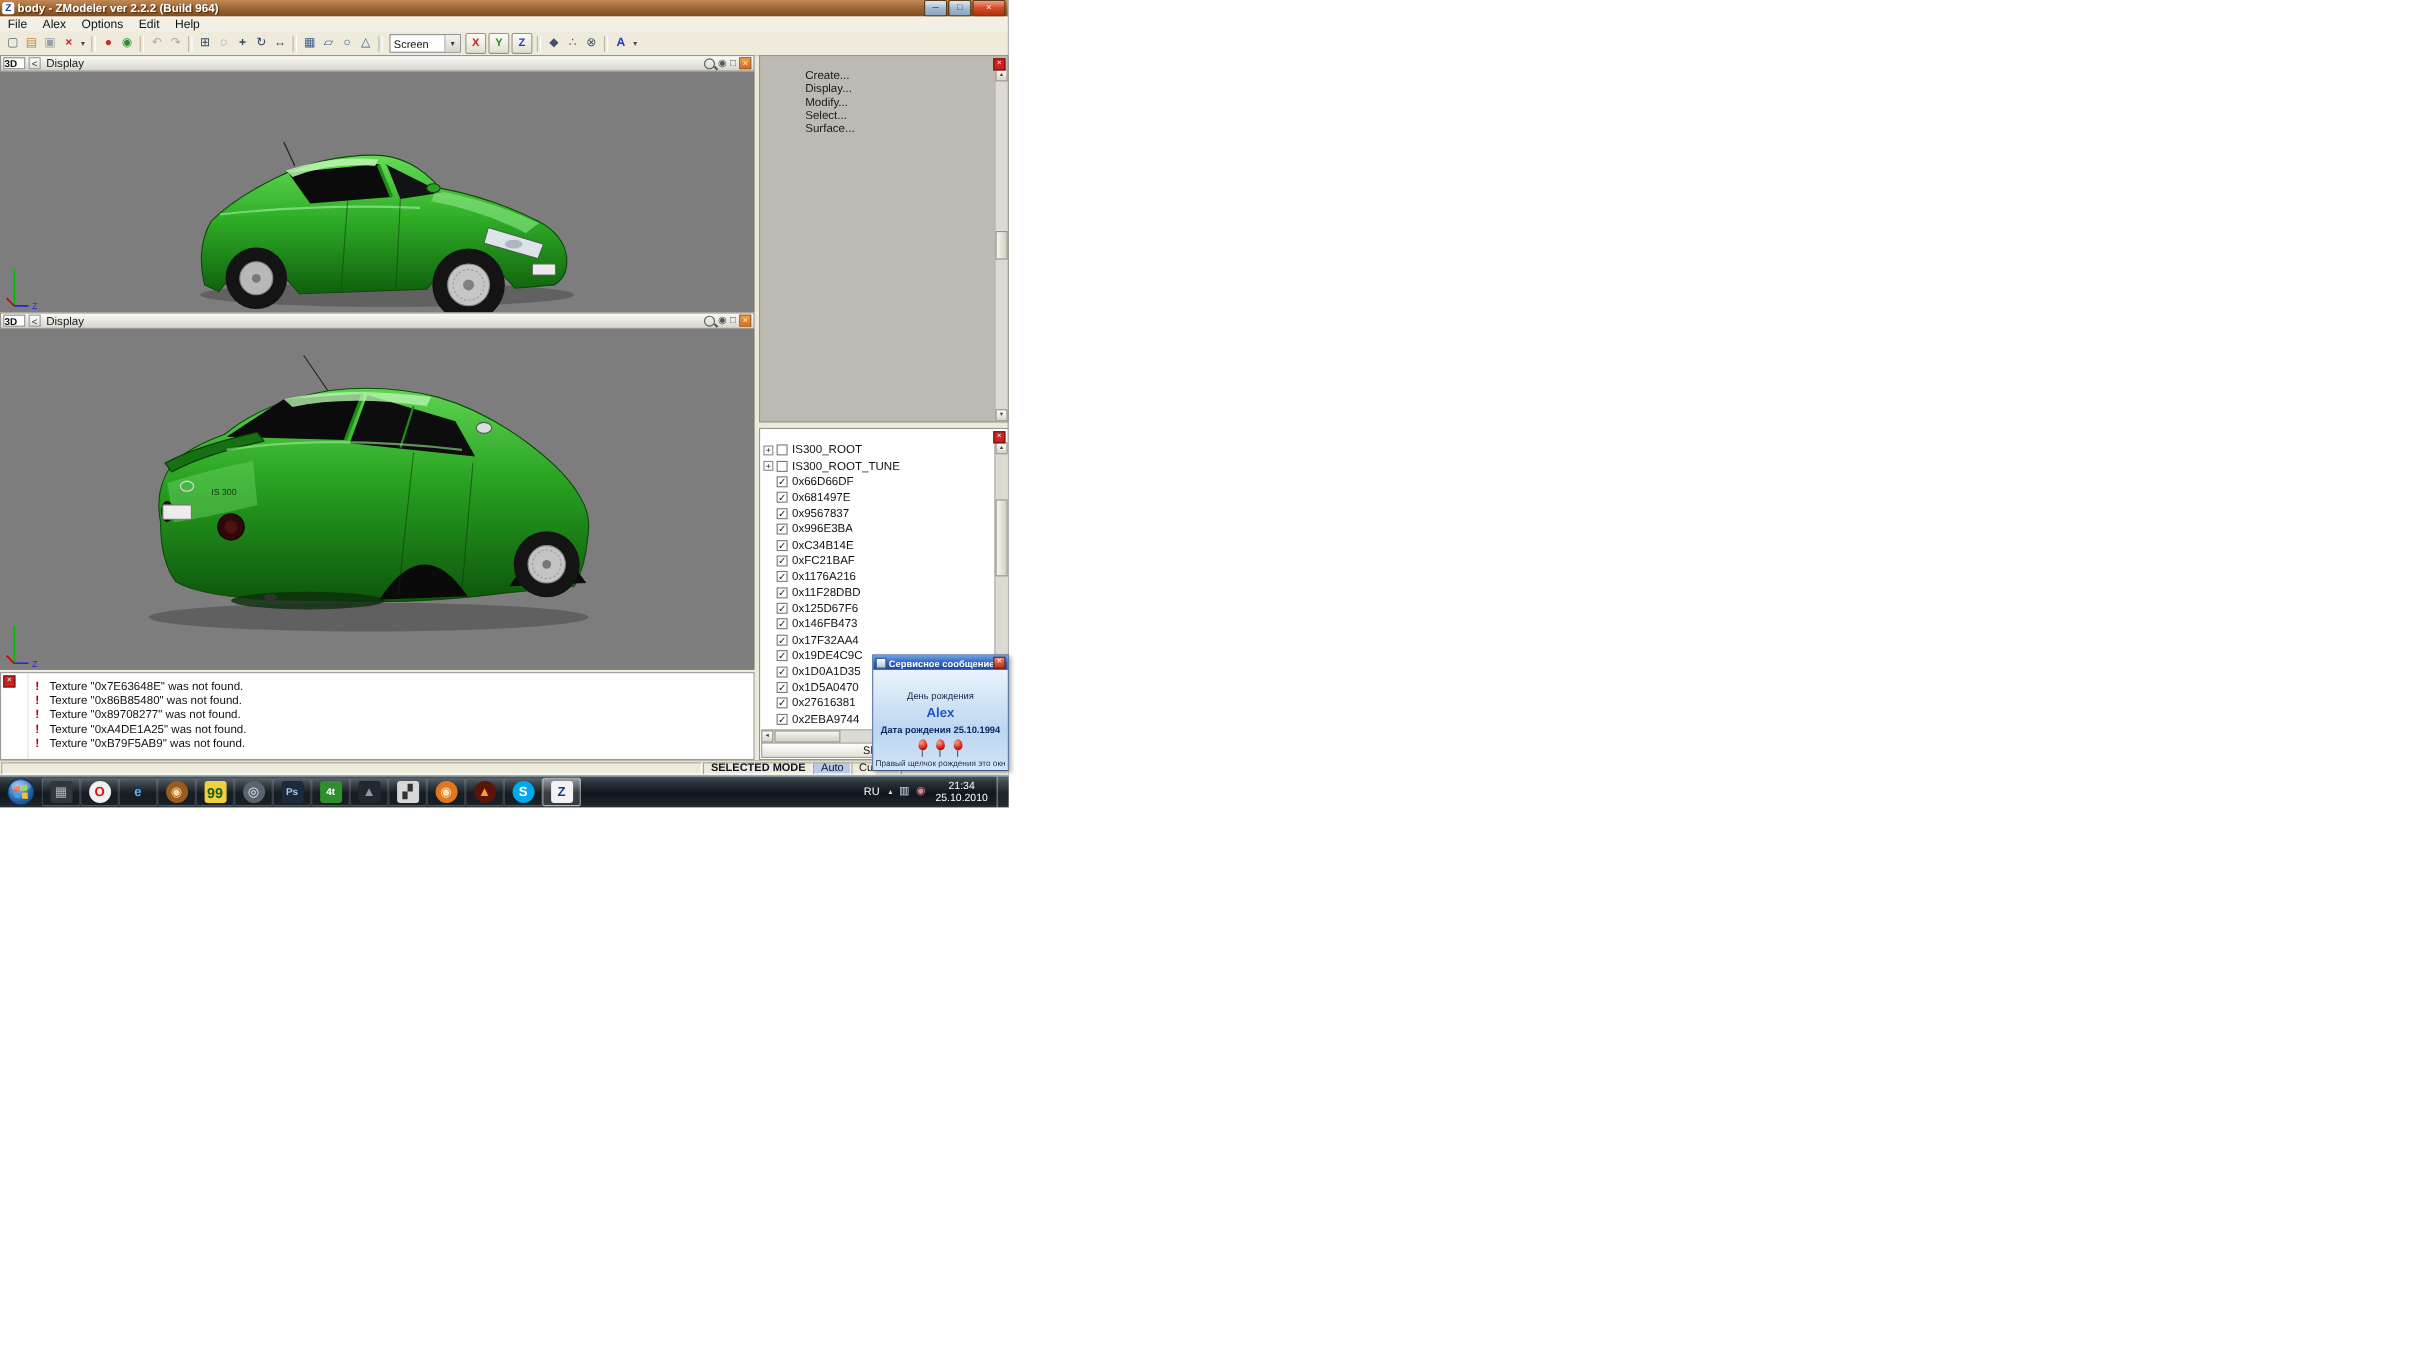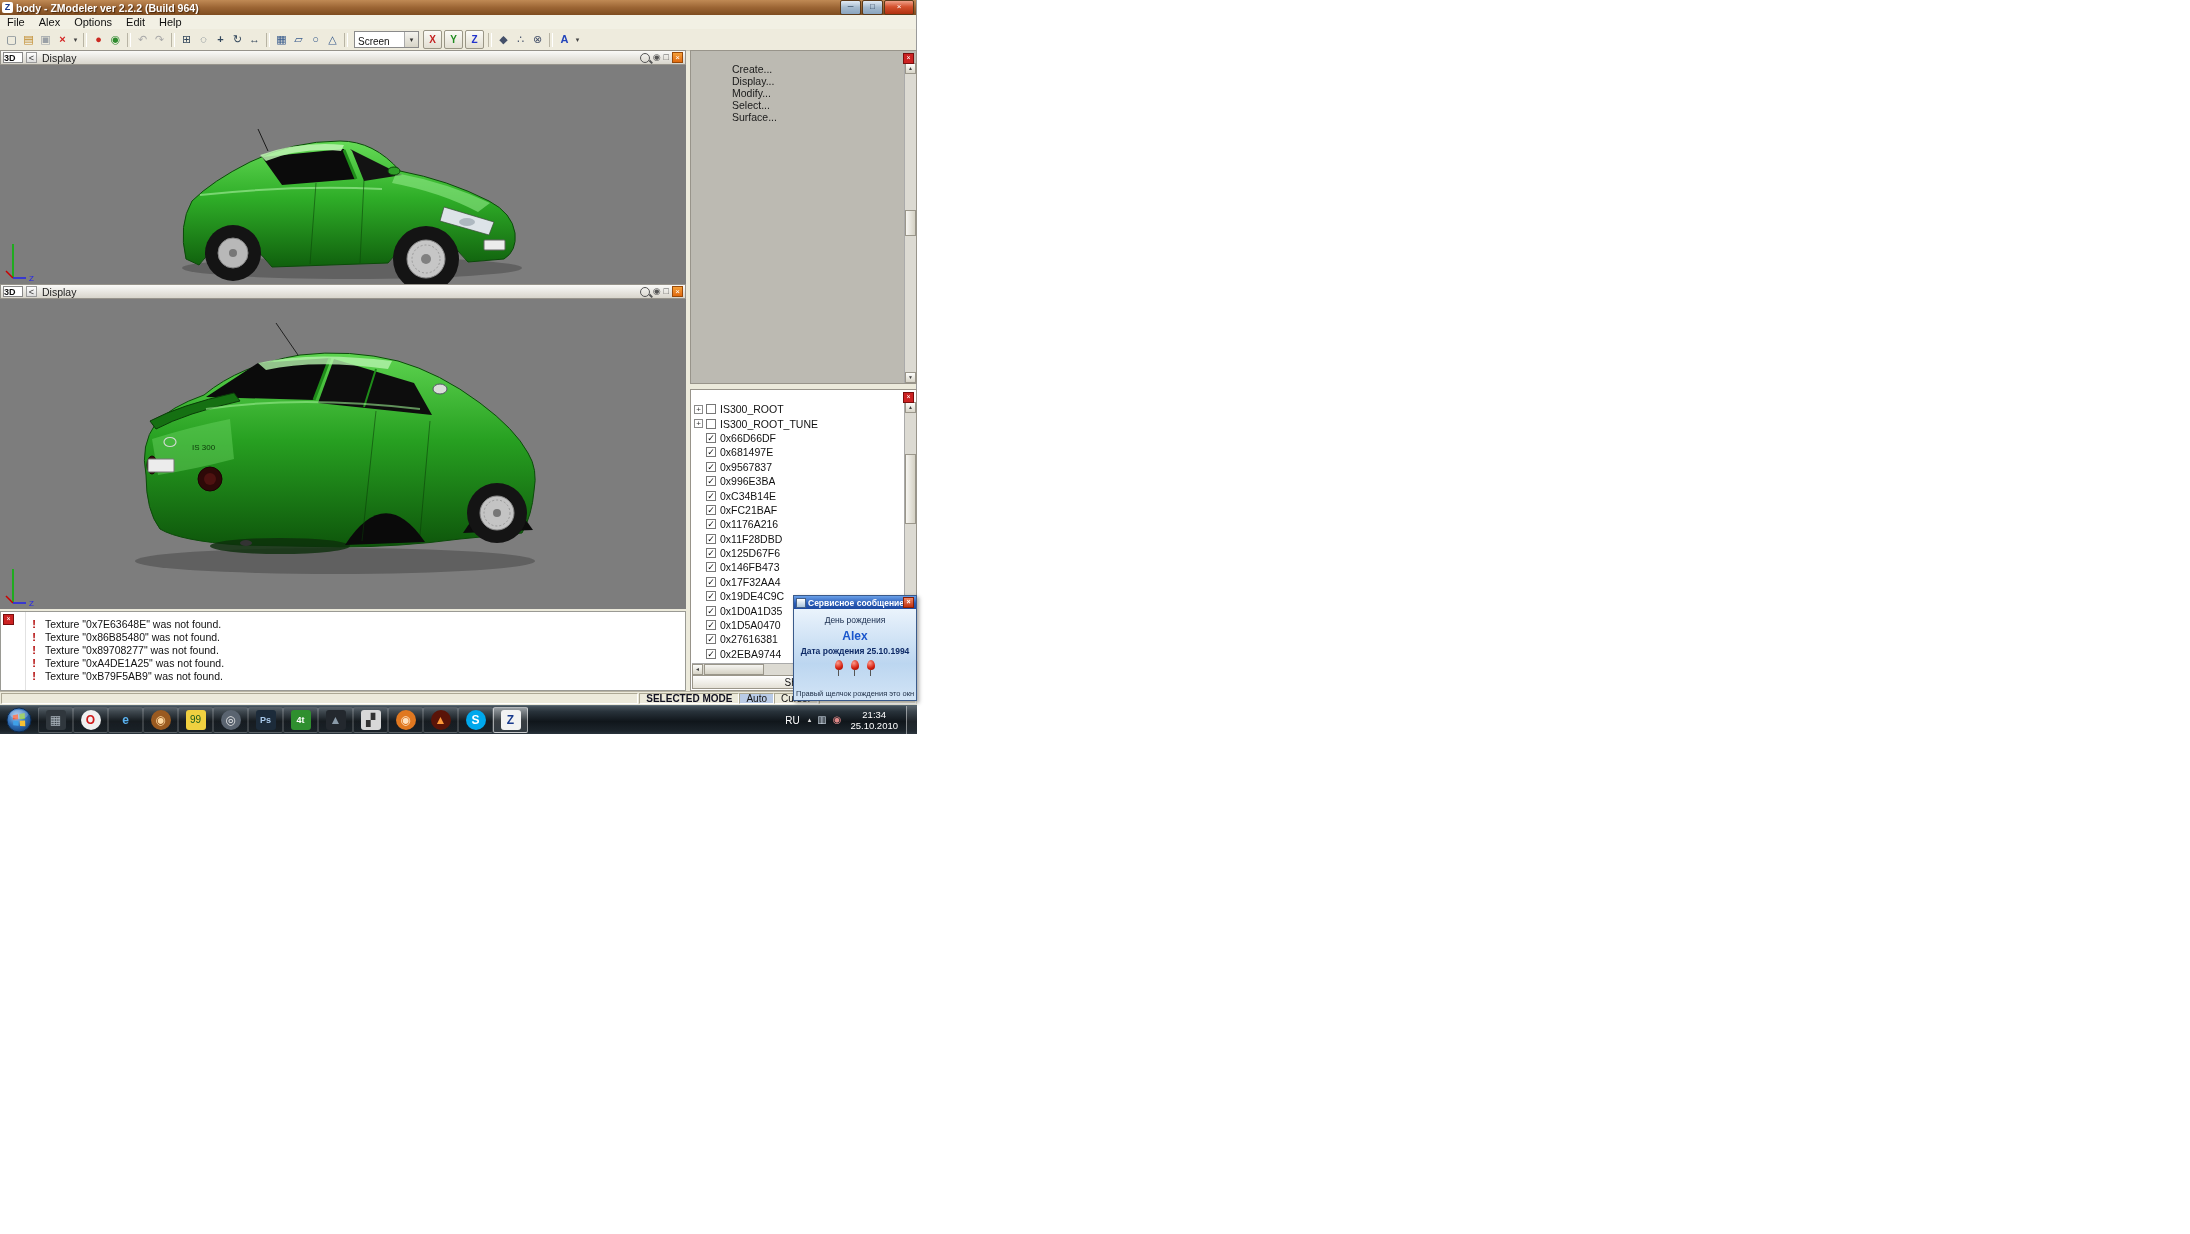--- a/index.html
+++ b/index.html
@@ -92,21 +92,21 @@
   .tree-label{overflow:hidden;}
 
   
   .notif{position:absolute;left:793px;top:595px;width:124px;height:106px;z-index:40;border:1px solid #3a5a8a;
          box-shadow:2px 2px 4px rgba(0,0,0,.35);box-sizing:border-box;background:#cfe2f6;}
   .notif-title{height:13px;background:linear-gradient(180deg,#6aa0e8,#2a5cb8 55%,#1d4aa0);display:flex;align-items:center;padding:0 2px;color:#fff;font-size:8.5px;font-weight:bold;}
   .notif-title-ico{width:8px;height:8px;background:linear-gradient(#ffffff,#aac4dd);border:1px solid #44618a;margin-right:2px;flex:0 0 auto;}
   .notif-title-text{flex:1;white-space:nowrap;overflow:hidden;}
   .notif-close{width:9px;height:9px;background:linear-gradient(#f08868,#c03010);border:1px solid #881e04;color:#fff;font-size:7px;line-height:8px;text-align:center;flex:0 0 auto;box-sizing:content-box;}
   .notif-body{position:relative;height:91px;background:linear-gradient(180deg,#eaf3fc,#bcd6f0 60%,#d2e4f6);text-align:center;font-size:8.5px;color:#14284a;}
-  .n-line1{padding-top:6px;}
+  .n-line1{padding-top:18px;}
   .n-name{margin-top:4px;font-size:12px;font-weight:bold;color:#1a56cc;}
   .n-line2{margin-top:3px;font-weight:bold;color:#0e2a66;font-size:8.5px;}
   .balloons{margin-top:4px;display:flex;justify-content:center;gap:8px;height:17px;}
   .balloon{position:relative;width:8px;height:10px;border-radius:50% 50% 50% 50%/60% 60% 40% 40%;
            background:radial-gradient(circle at 35% 30%,#ff9a8a,#d42010 60%,#8a0c04);}
   .balloon::after{content:"";position:absolute;left:3px;top:10px;width:1px;height:6px;background:#555;}
   .n-footer{position:absolute;left:2px;right:2px;bottom:2px;font-size:7.5px;color:#22324a;text-align:center;white-space:nowrap;overflow:hidden;}
 
   
   .taskbar{position:absolute;left:0;top:705px;width:917px;height:29px;display:flex;align-items:center;border-top:1px solid #5a6a74;box-sizing:border-box;
@@ -534,21 +534,21 @@
         <div class="task-btn">
           <span class="app-ico round" style="background: rgb(240, 240, 240); color: rgb(208, 24, 24); font-weight: bold;">O</span>
         </div>
         <div class="task-btn">
           <span class="app-ico" style="color: rgb(90, 178, 240); font-weight: bold;">e</span>
         </div>
         <div class="task-btn">
           <span class="app-ico round" style="background: rgb(154, 90, 32); color: rgb(255, 217, 160);">◉</span>
         </div>
         <div class="task-btn">
-          <span class="app-ico" style="background: rgb(240, 208, 64); color: rgb(26, 90, 26); font-weight: normal; font-size: 10px;">99</span>
+          <span class="app-ico" style="background: rgb(240, 208, 64); color: rgb(26, 90, 26); font-weight: bold; font-size: 13px;">99</span>
         </div>
         <div class="task-btn">
           <span class="app-ico round" style="background: rgb(90, 100, 112); color: rgb(232, 232, 232);">◎</span>
         </div>
         <div class="task-btn">
           <span class="app-ico" style="background: rgb(28, 43, 58); color: rgb(168, 200, 234); font-weight: bold; font-size: 9px;">Ps</span>
         </div>
         <div class="task-btn">
           <span class="app-ico" style="background: rgb(47, 143, 47); color: rgb(255, 255, 255); font-weight: bold; font-size: 9px;">4t</span>
         </div>

